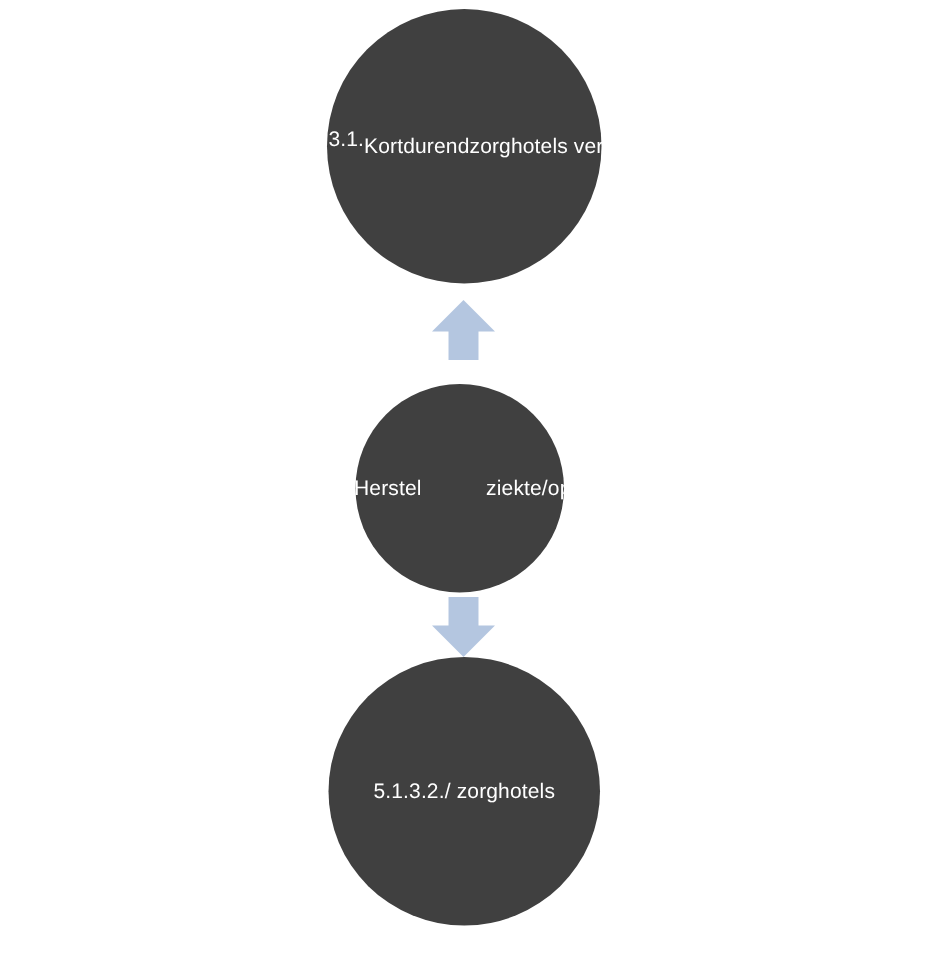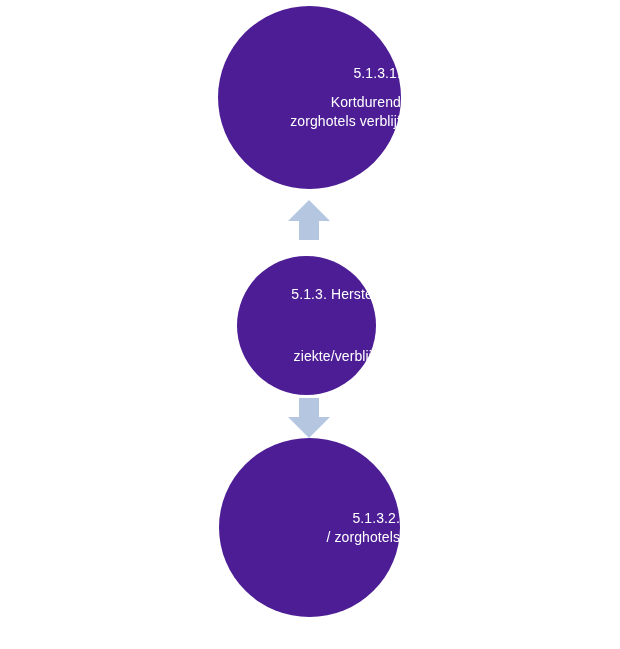--- a/index.html
+++ b/index.html
@@ -18,24 +18,24 @@
   #diagram-canvas {
     position: absolute;
     left: 0;
     top: 0;
     width: 620px;
     height: 649px;
   }
   .node {
     position: absolute;
     border-radius: 50%;
-    background: #4c1d95;
+    background: #404040;
     display: flex;
-    flex-direction: column;
-    align-items: flex-end;
+    flex-direction: row;
+    align-items: center;
     justify-content: center;
     box-sizing: border-box;
     text-align: center;
   }
   .node-text {
     color: #FFFFFF;
     font-size: 14px;
     line-height: 19px;
     letter-spacing: 0.1px;
     white-space: pre;
@@ -98,21 +98,21 @@
   </div>
 
   <div class="arrow" id="arrow-up">
     <svg viewBox="0 0 44 42" xmlns="http://www.w3.org/2000/svg" aria-hidden="true">
       <polygon points="22,1 43,22 32,22 32,41 12,41 12,22 1,22" fill="#B4C6E0"></polygon>
     </svg>
   </div>
 
   <div class="node" id="node-middle">
     <div class="node-text">5.1.3. Herstel</div>
-    <div class="node-text">ziekte/verblijf</div>
+    <div class="node-text">ziekte/operatie</div>
   </div>
 
   <div class="arrow" id="arrow-down">
     <svg viewBox="0 0 44 42" xmlns="http://www.w3.org/2000/svg" aria-hidden="true">
       <polygon points="12,1 32,1 32,20 43,20 22,41 1,20 12,20" fill="#B4C6E0"></polygon>
     </svg>
   </div>
 
   <div class="node" id="node-bottom">
     <div class="node-text">5.1.3.2.</div>

